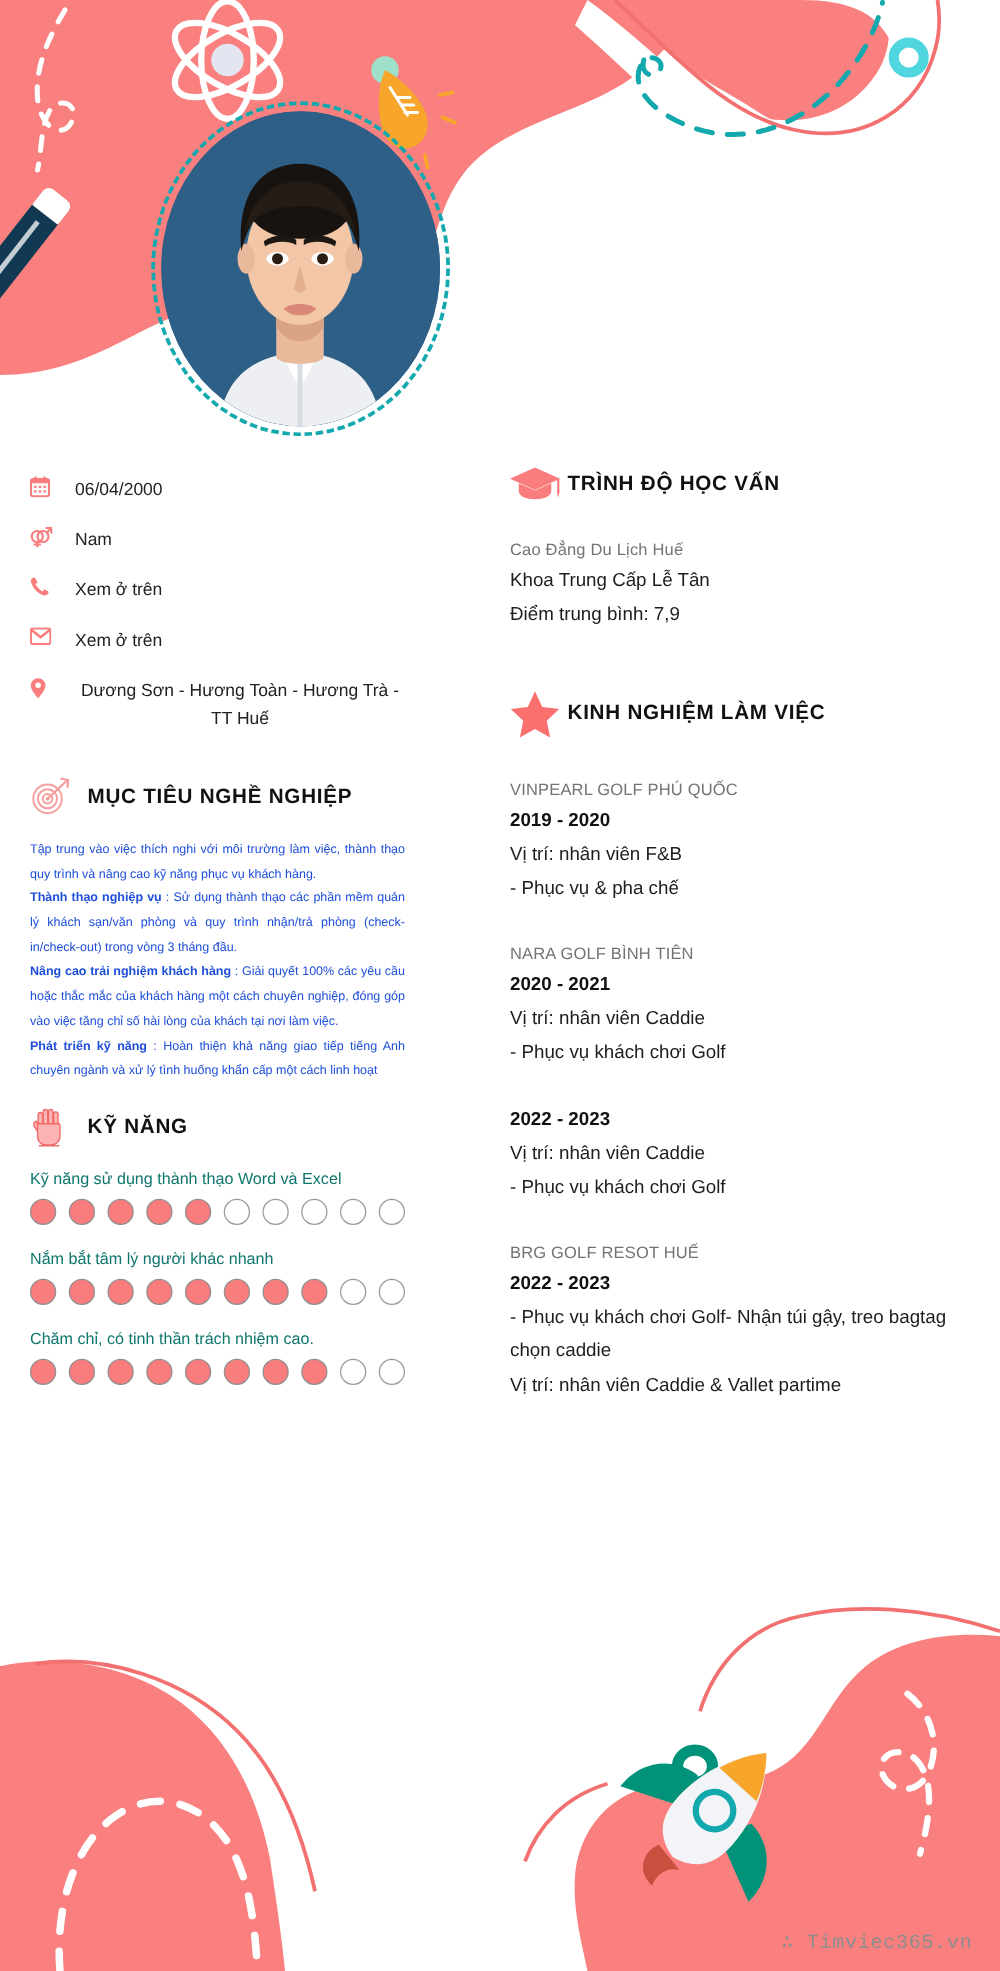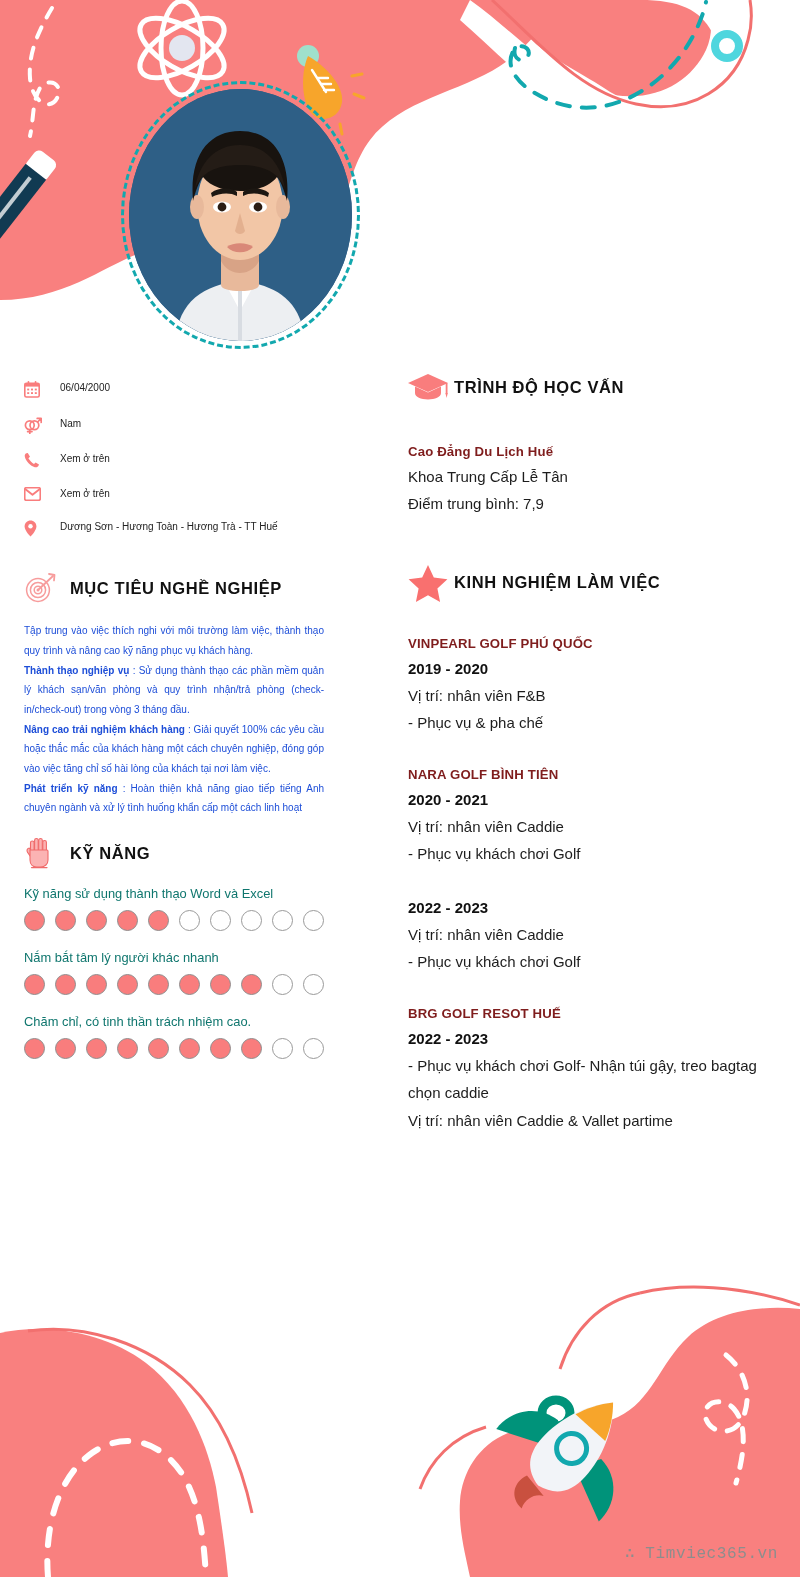--- a/index.html
+++ b/index.html
@@ -83,24 +83,25 @@
     align-items: flex-start;
     margin-bottom: 17.5px;
   }
   .contact-ico {
     width: 26px; min-width: 26px;
     padding-top: 1px;
     display: flex; justify-content: flex-start;
   }
   .contact-ico svg { display: block; }
   .contact-txt {
-    font-size: 10px;
+    font-size: 14px;
     color: #222;
     line-height: 1.62;
     padding-left: 10px;
+    text-align: center;
   }
 
   
   .sec-head {
     display: flex;
     align-items: center;
     margin-bottom: 18px;
   }
   .sec-ico {
     width: 46px; min-width: 46px;
@@ -143,22 +144,22 @@
   }
   .dot.on {
     background: #f97d7d;
     border-color: #8f8f8f;
   }
 
   
   .blk { margin-bottom: 26px; }
   .blk-title {
     font-size: 13.2px;
-    font-weight: bold;
-    color: #7f1d1d;
+    font-weight: normal;
+    color: #737373;
     line-height: 1.75;
     letter-spacing: 0.15px;
   }
   .blk-line {
     font-size: 15px;
     color: #1d1d1d;
     line-height: 1.82;
   }
   .blk-line.b { font-weight: bold; color: #111; }
 
@@ -437,21 +438,21 @@
           <span class="dot"></span>
           <span class="dot"></span>
         </div>
       </div>
     </div>
   </div>
 
   <div class="col-right">
 
     <div>
-      <div class="sec-head" style="margin-bottom:38px;">
+      <div class="sec-head" style="margin-bottom:26px;">
         <span class="sec-ico">
           <svg width="44" height="30" viewBox="0 0 44 30">
               <path d="M20,2 L40,11 L20,20 L0,11 Z" fill="#F97D7D"></path>
               <path d="M7,14.5 L7,21 C7,25 13,27.4 20,27.4 C27,27.4 33,25 33,21 L33,14.5 L20,20.4 Z" fill="#F97D7D"></path>
               <path d="M38.6,11.6 L38.6,21" stroke="#F97D7D" stroke-width="1.8" stroke-linecap="round"></path>
               <path d="M37.4,21 L39.8,21 L38.6,26 Z" fill="#F97D7D"></path>
             </svg>
         </span>
         <span class="sec-title">TRÌNH ĐỘ HỌC VẤN</span>
       </div>

